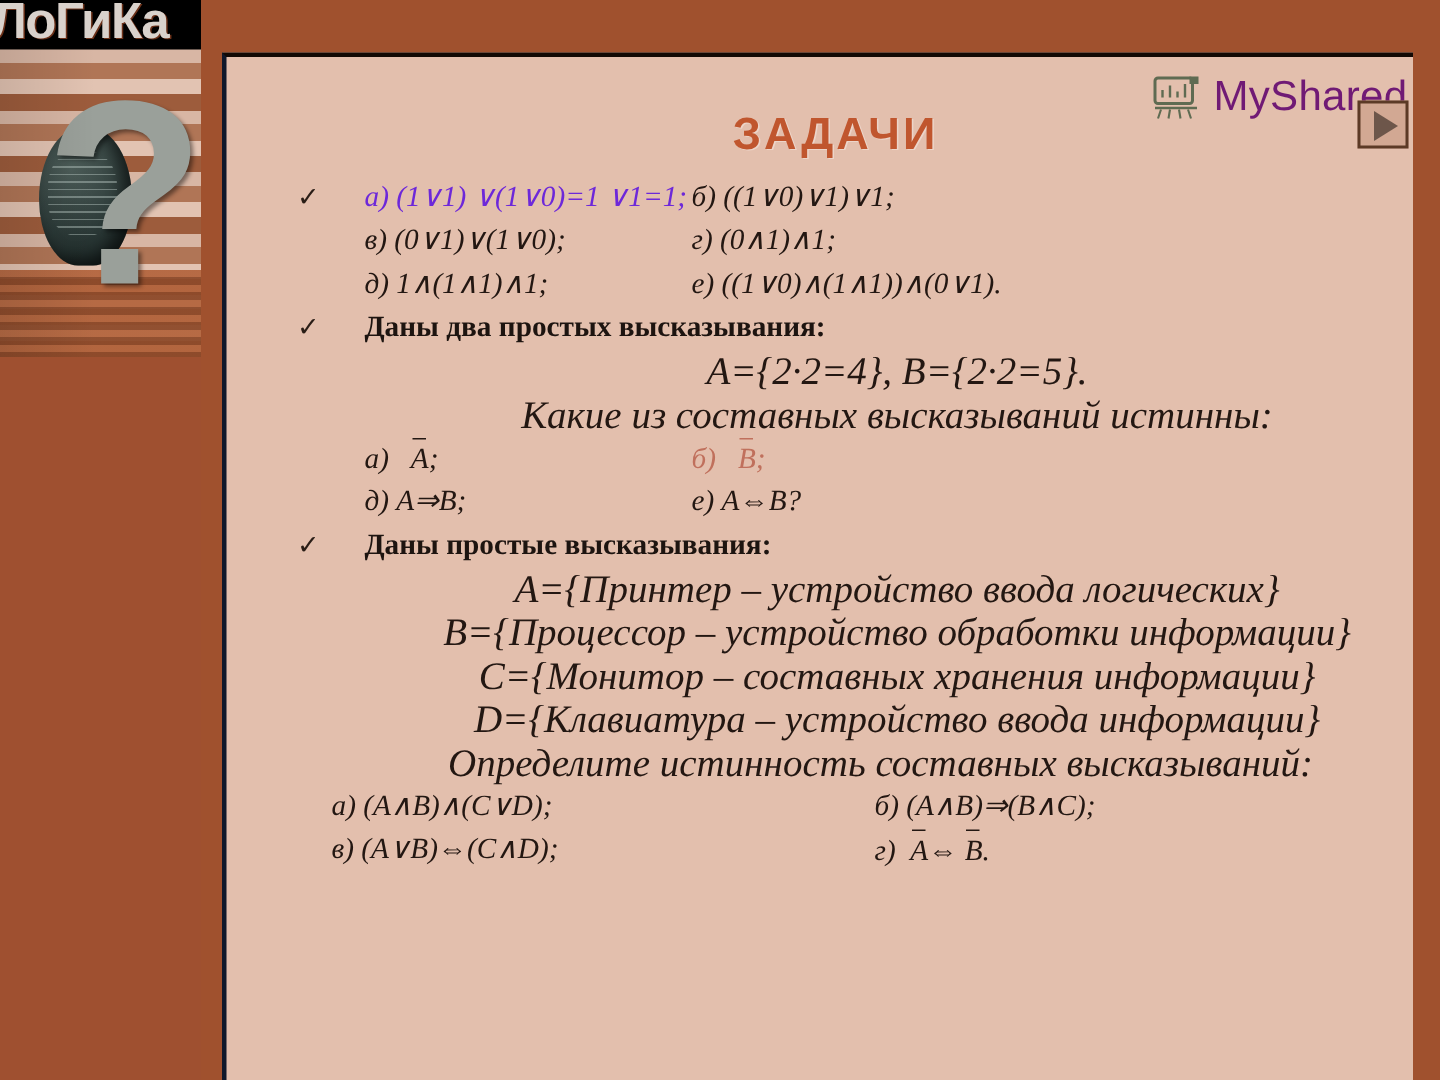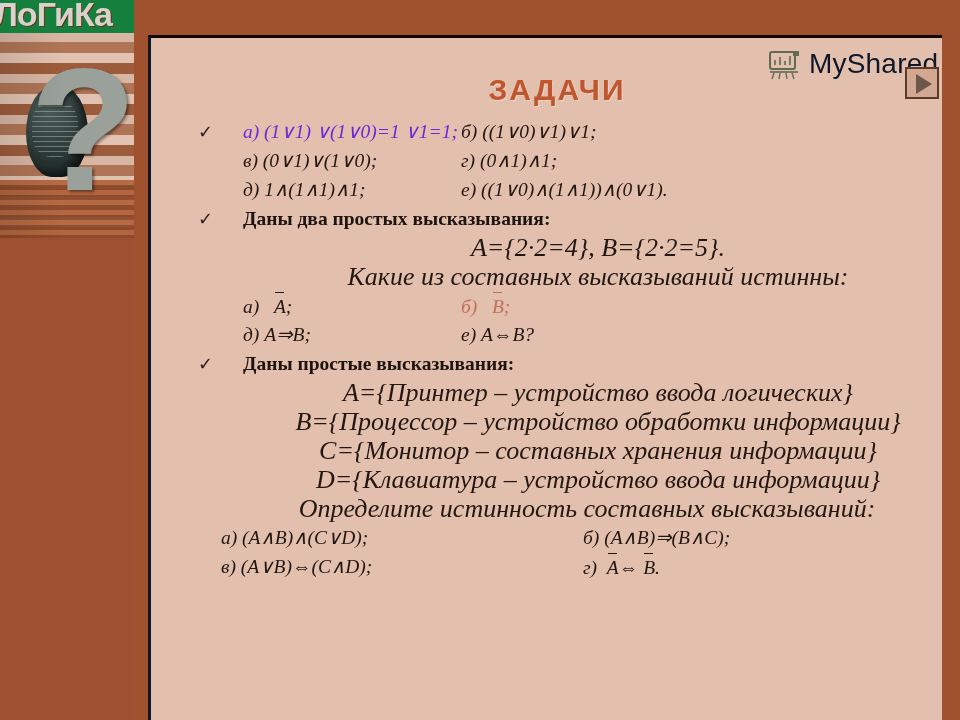--- a/index.html
+++ b/index.html
@@ -21,21 +21,21 @@
     background: #a0512e;
     overflow: hidden;
   }
 
   
   #left-band {
     position: absolute;
     left: 0; top: 0;
     width: 134px;
     height: 720px;
-    background: #15803d;
+    background: #000000;
     overflow: hidden;
   }
   #logo-word {
     position: absolute;
     left: -6px; top: -4px;
     width: 160px;
     height: 36px;
     font-family: "Liberation Sans", sans-serif;
     font-weight: bold;
     font-size: 34px;
@@ -217,21 +217,21 @@
     position: absolute;
     left: 0; top: 4px;
     width: 34px; height: 30px;
   }
   #wm-text {
     position: absolute;
     left: 42px; top: 0px;
     font-family: "Liberation Sans", sans-serif;
     font-size: 28px;
     line-height: 36px;
-    color: #0f172a;
+    color: #701a75;
     letter-spacing: .2px;
     white-space: nowrap;
   }
   #play-btn {
     position: absolute;
     left: 754px; top: 29px;
     width: 34px; height: 32px;
     border: 2px solid #5c3a26;
     background: #d2a893;
     box-sizing: border-box;

